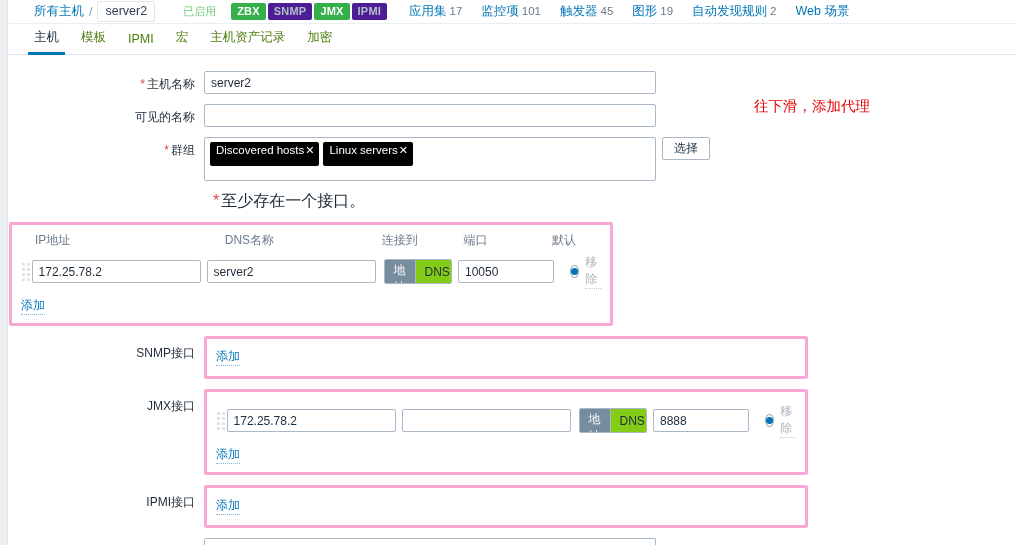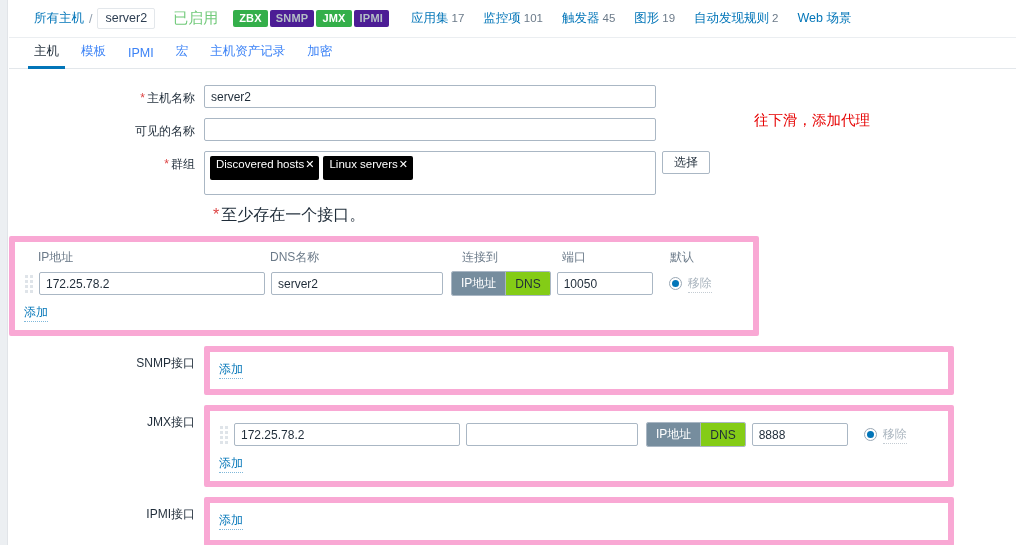--- a/index.html
+++ b/index.html
@@ -27,21 +27,21 @@
   .page {
     position: absolute;
     left: 9px; top: 0;
     width: 1007px;
     height: 545px;
     background: #fff;
   }
 
   
   .header {
-    height: 38px;
+    height: 24px;
     display: flex;
     align-items: center;
     padding-left: 25px;
     border-bottom: 1px solid #ebeef1;
     box-sizing: border-box;
     gap: 0;
   }
   .crumb-link {
     color: #0275b8;
     font-size: 12.5px;
@@ -57,22 +57,22 @@
     display: inline-block;
     background: #fff;
     border: 1px solid #e3e7eb;
     border-radius: 2px;
     padding: 2px 7px 3px 7px;
     color: #2d3e52;
     font-size: 12.5px;
   }
   .status-enabled {
     color: #72ca7b;
-    font-size: 15px;
-    margin-left: 18px;
+    font-size: 11px;
+    margin-left: 28px;
   }
   .badges {
     display: flex;
     margin-left: 15px;
     gap: 2px;
   }
   .badge {
     font-size: 11px;
     font-weight: bold;
     padding: 3px 6px 3px 6px;
@@ -104,21 +104,21 @@
   .tabbar {
     height: 31px;
     display: flex;
     align-items: flex-end;
     padding-left: 14px;
     border-bottom: 1px solid #e3e7eb;
     box-sizing: border-box;
   }
   .tab {
     font-size: 12.5px;
-    color: #3b82f6;
+    color: #4d7c0f;
     padding: 0 11px 8px 11px;
     cursor: pointer;
     position: relative;
   }
   .tab.active {
     color: #1f2c39;
     font-weight: normal;
   }
   .tab.active:after {
     content: "";
@@ -216,22 +216,22 @@
 
   .note {
     font-size: 16px;
     color: #1f2c39;
     margin-left: 204px;
     margin-bottom: 10px;
   }
 
   
   .panel {
-    width: 750px;
-    border: 6px solid #f9a8d4;
+    width: 604px;
+    border: 3px solid #f9a8d4;
     border-radius: 2px;
     background: #fff;
     padding: 7px 9px 8px 9px;
     box-sizing: border-box;
   }
   .iface-head {
     display: flex;
     align-items: center;
     color: #6b7a89;
     font-size: 12px;

